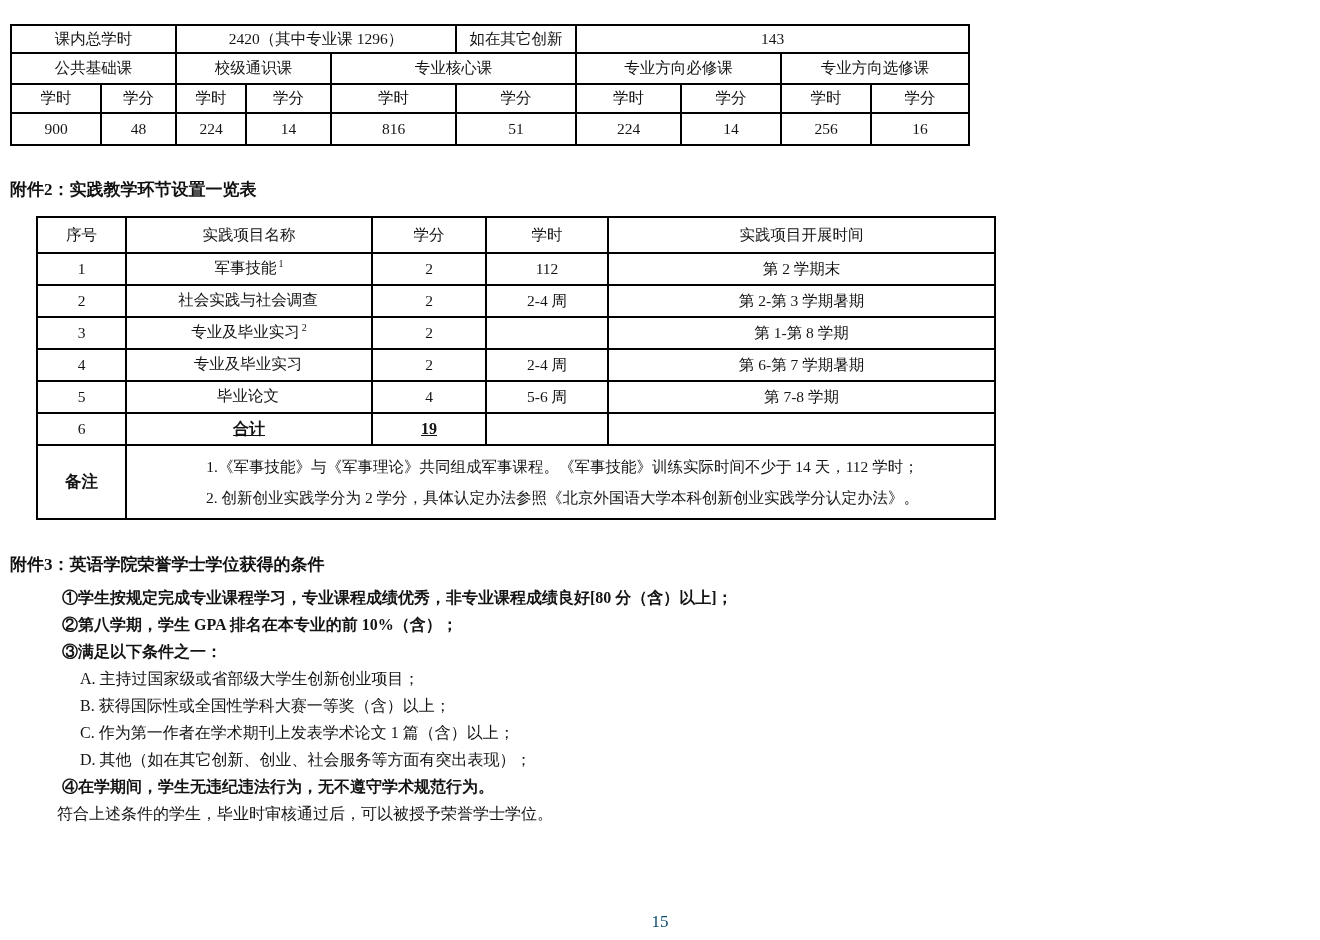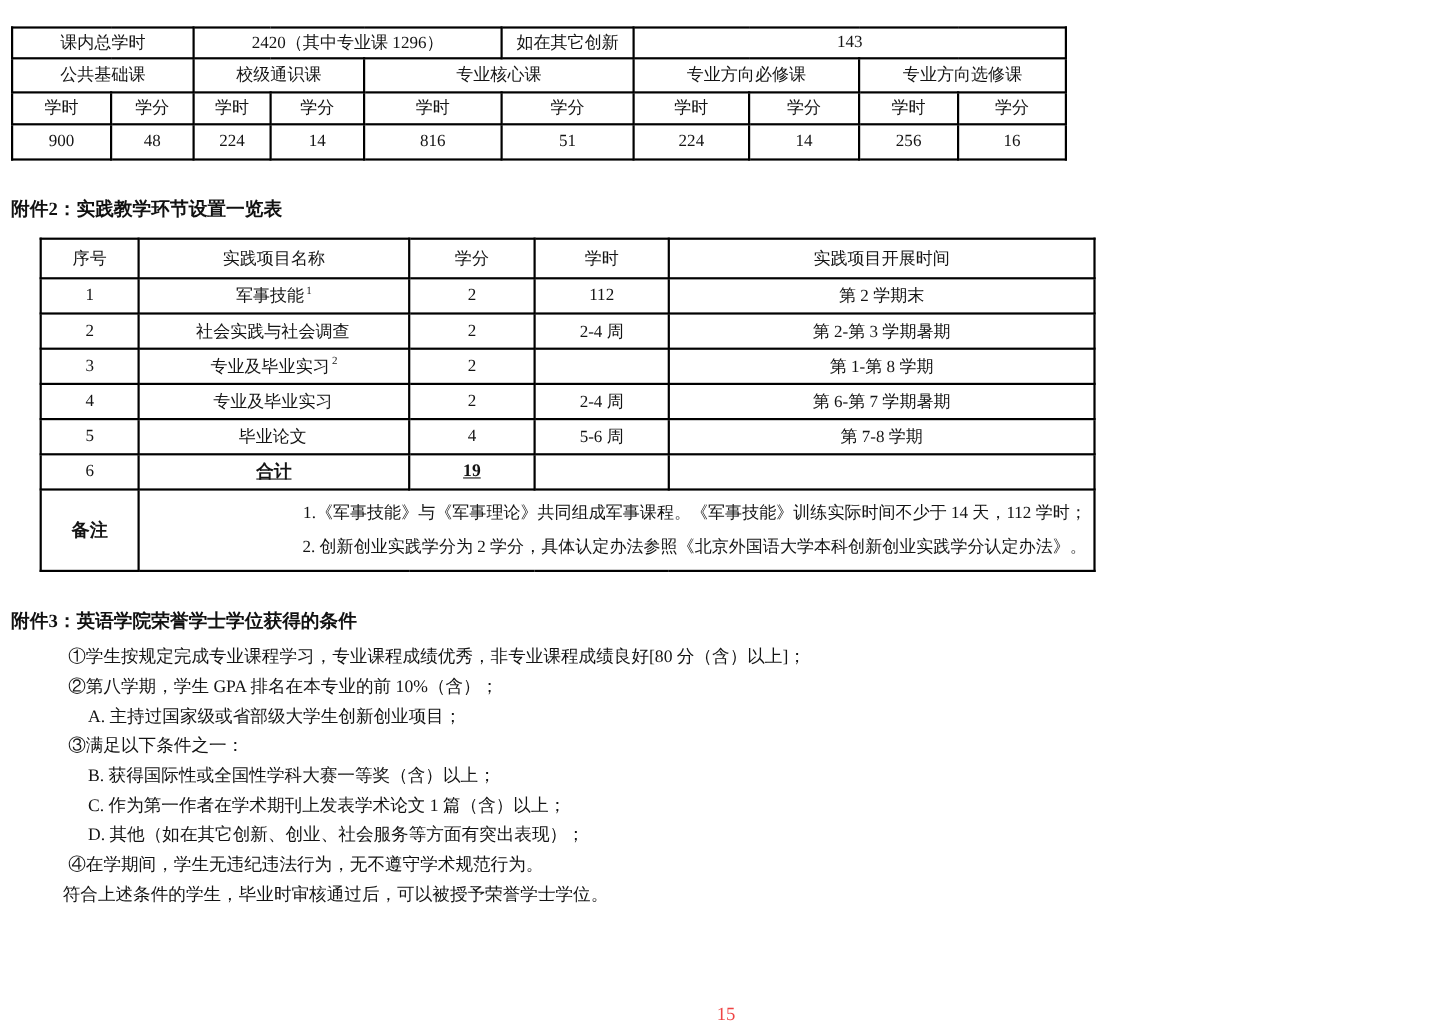--- a/index.html
+++ b/index.html
@@ -46,37 +46,37 @@
   .t1 tr.r-values td   { height:28px; }
 
   
   .t2 { margin-top:14px;margin-left:26px; }
   .t2 tr.r-head td { height:32px; }
   .t2 tr.r-data td { height:28px; }
   .t2 td.bold { font-weight:bold; font-size:16px;text-decoration:underline; }
   .t2 sup { font-size:10px; margin-left:2px; }
   .t2 tr.r-remark td { height:64px; }
   .t2 td.remark-label { font-weight:bold; font-size:16.5px; }
-  .t2 td.remark-body { text-align:right; padding:4px 6px 4px 10px; }
+  .t2 td.remark-body { text-align:center; padding:4px 6px 4px 10px; }
   .t2 .remark-line { font-size:15.5px; line-height:31px; white-space:nowrap; }
 
   
   .att3-lines { margin-top:7px; }
   .att3-line { font-size:16px; line-height:27px; white-space:nowrap; }
-  .ind-1 { padding-left:52px; }
+  .ind-1 { padding-left:52px;font-weight:bold; }
   .ind-2 { padding-left:70px; }
   .ind-0 { padding-left:47px; }
 
   .page-number {
     position:absolute;
     left:0; top:912px;
     width:1320px;
     text-align:center;
     font-size:17px;
-    color:#ef4444;
+    color:#0c4a6e;
   }
 </style>
 </head>
 <body>
 
 <div class="page">
   <div class="content">
 
 
     <table class="doc t1">
@@ -203,22 +203,22 @@
           </td>
         </tr>
       </tbody>
     </table>
 
     <div class="att-title title-3">附件3：英语学院荣誉学士学位获得的条件</div>
 
     <div class="att3-lines">
       <div class="att3-line ind-1">①学生按规定完成专业课程学习，专业课程成绩优秀，非专业课程成绩良好[80 分（含）以上]；</div>
       <div class="att3-line ind-1">②第八学期，学生 GPA 排名在本专业的前 10%（含）；</div>
+      <div class="att3-line ind-1">③满足以下条件之一：</div>
       <div class="att3-line ind-2">A. 主持过国家级或省部级大学生创新创业项目；</div>
-      <div class="att3-line ind-1">③满足以下条件之一：</div>
       <div class="att3-line ind-2">B. 获得国际性或全国性学科大赛一等奖（含）以上；</div>
       <div class="att3-line ind-2">C. 作为第一作者在学术期刊上发表学术论文 1 篇（含）以上；</div>
       <div class="att3-line ind-2">D. 其他（如在其它创新、创业、社会服务等方面有突出表现）；</div>
       <div class="att3-line ind-1">④在学期间，学生无违纪违法行为，无不遵守学术规范行为。</div>
       <div class="att3-line ind-0">符合上述条件的学生，毕业时审核通过后，可以被授予荣誉学士学位。</div>
     </div>
 
   </div>
 
   <div class="page-number">15</div>

